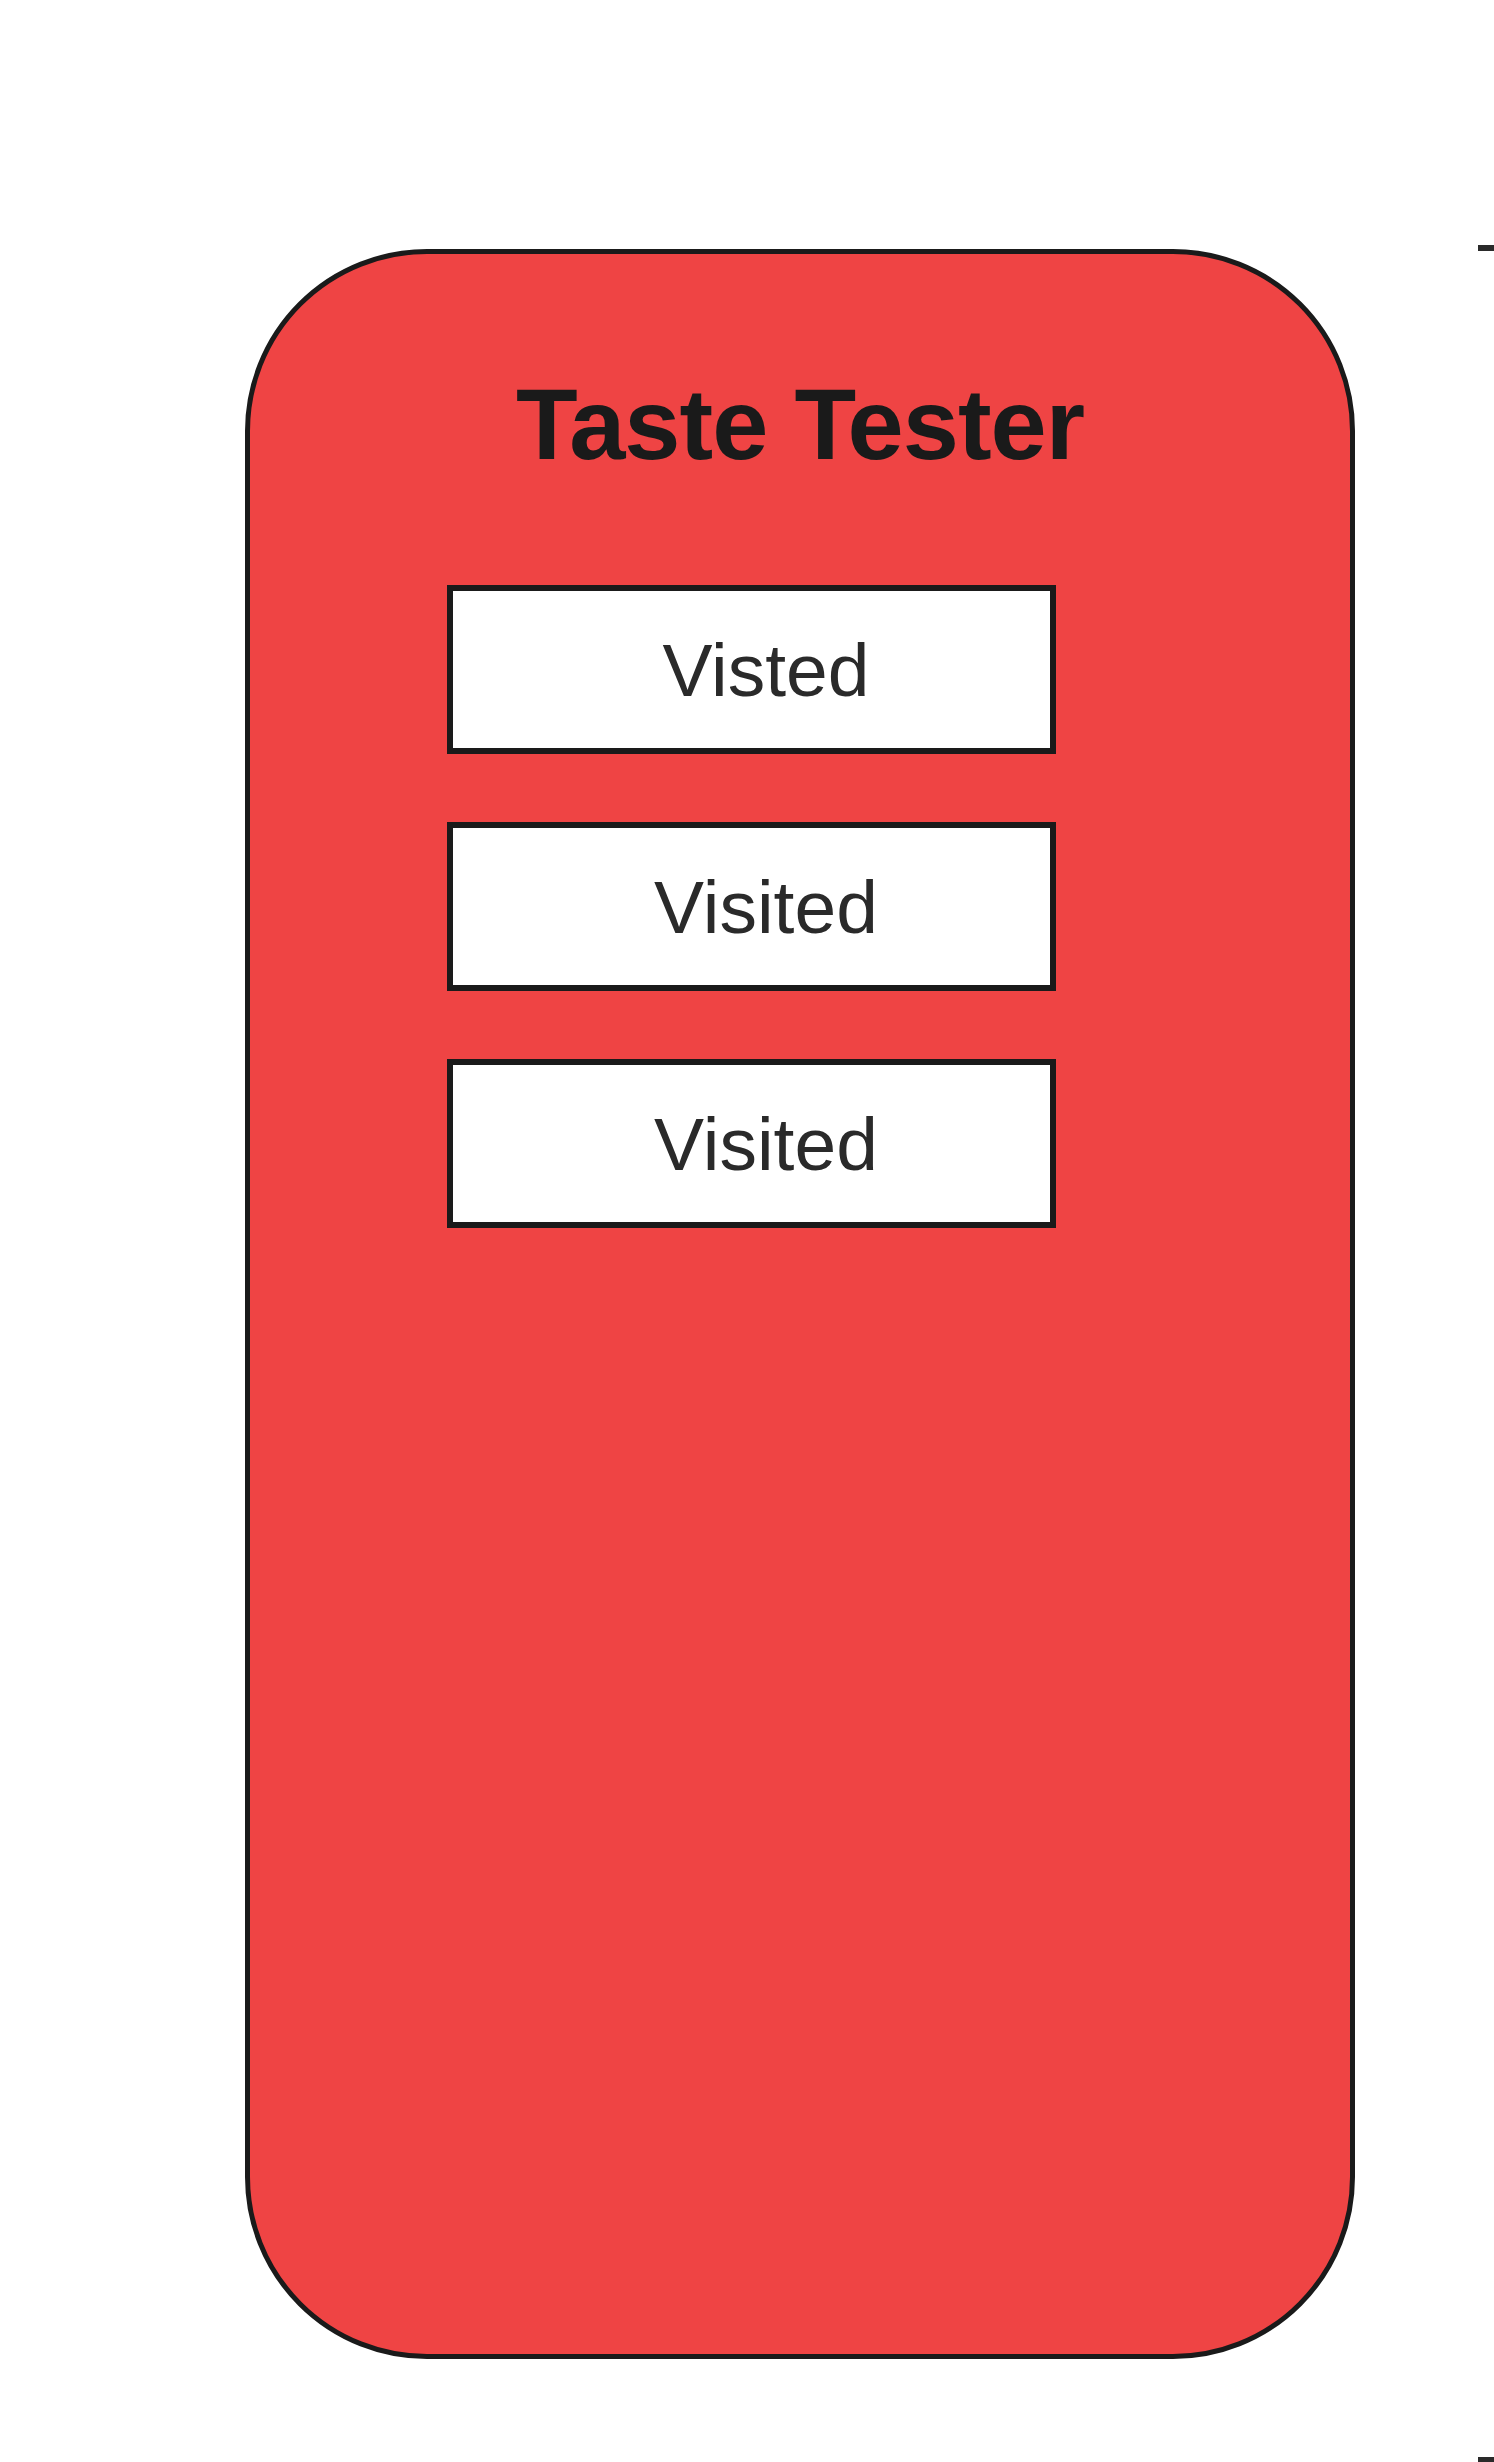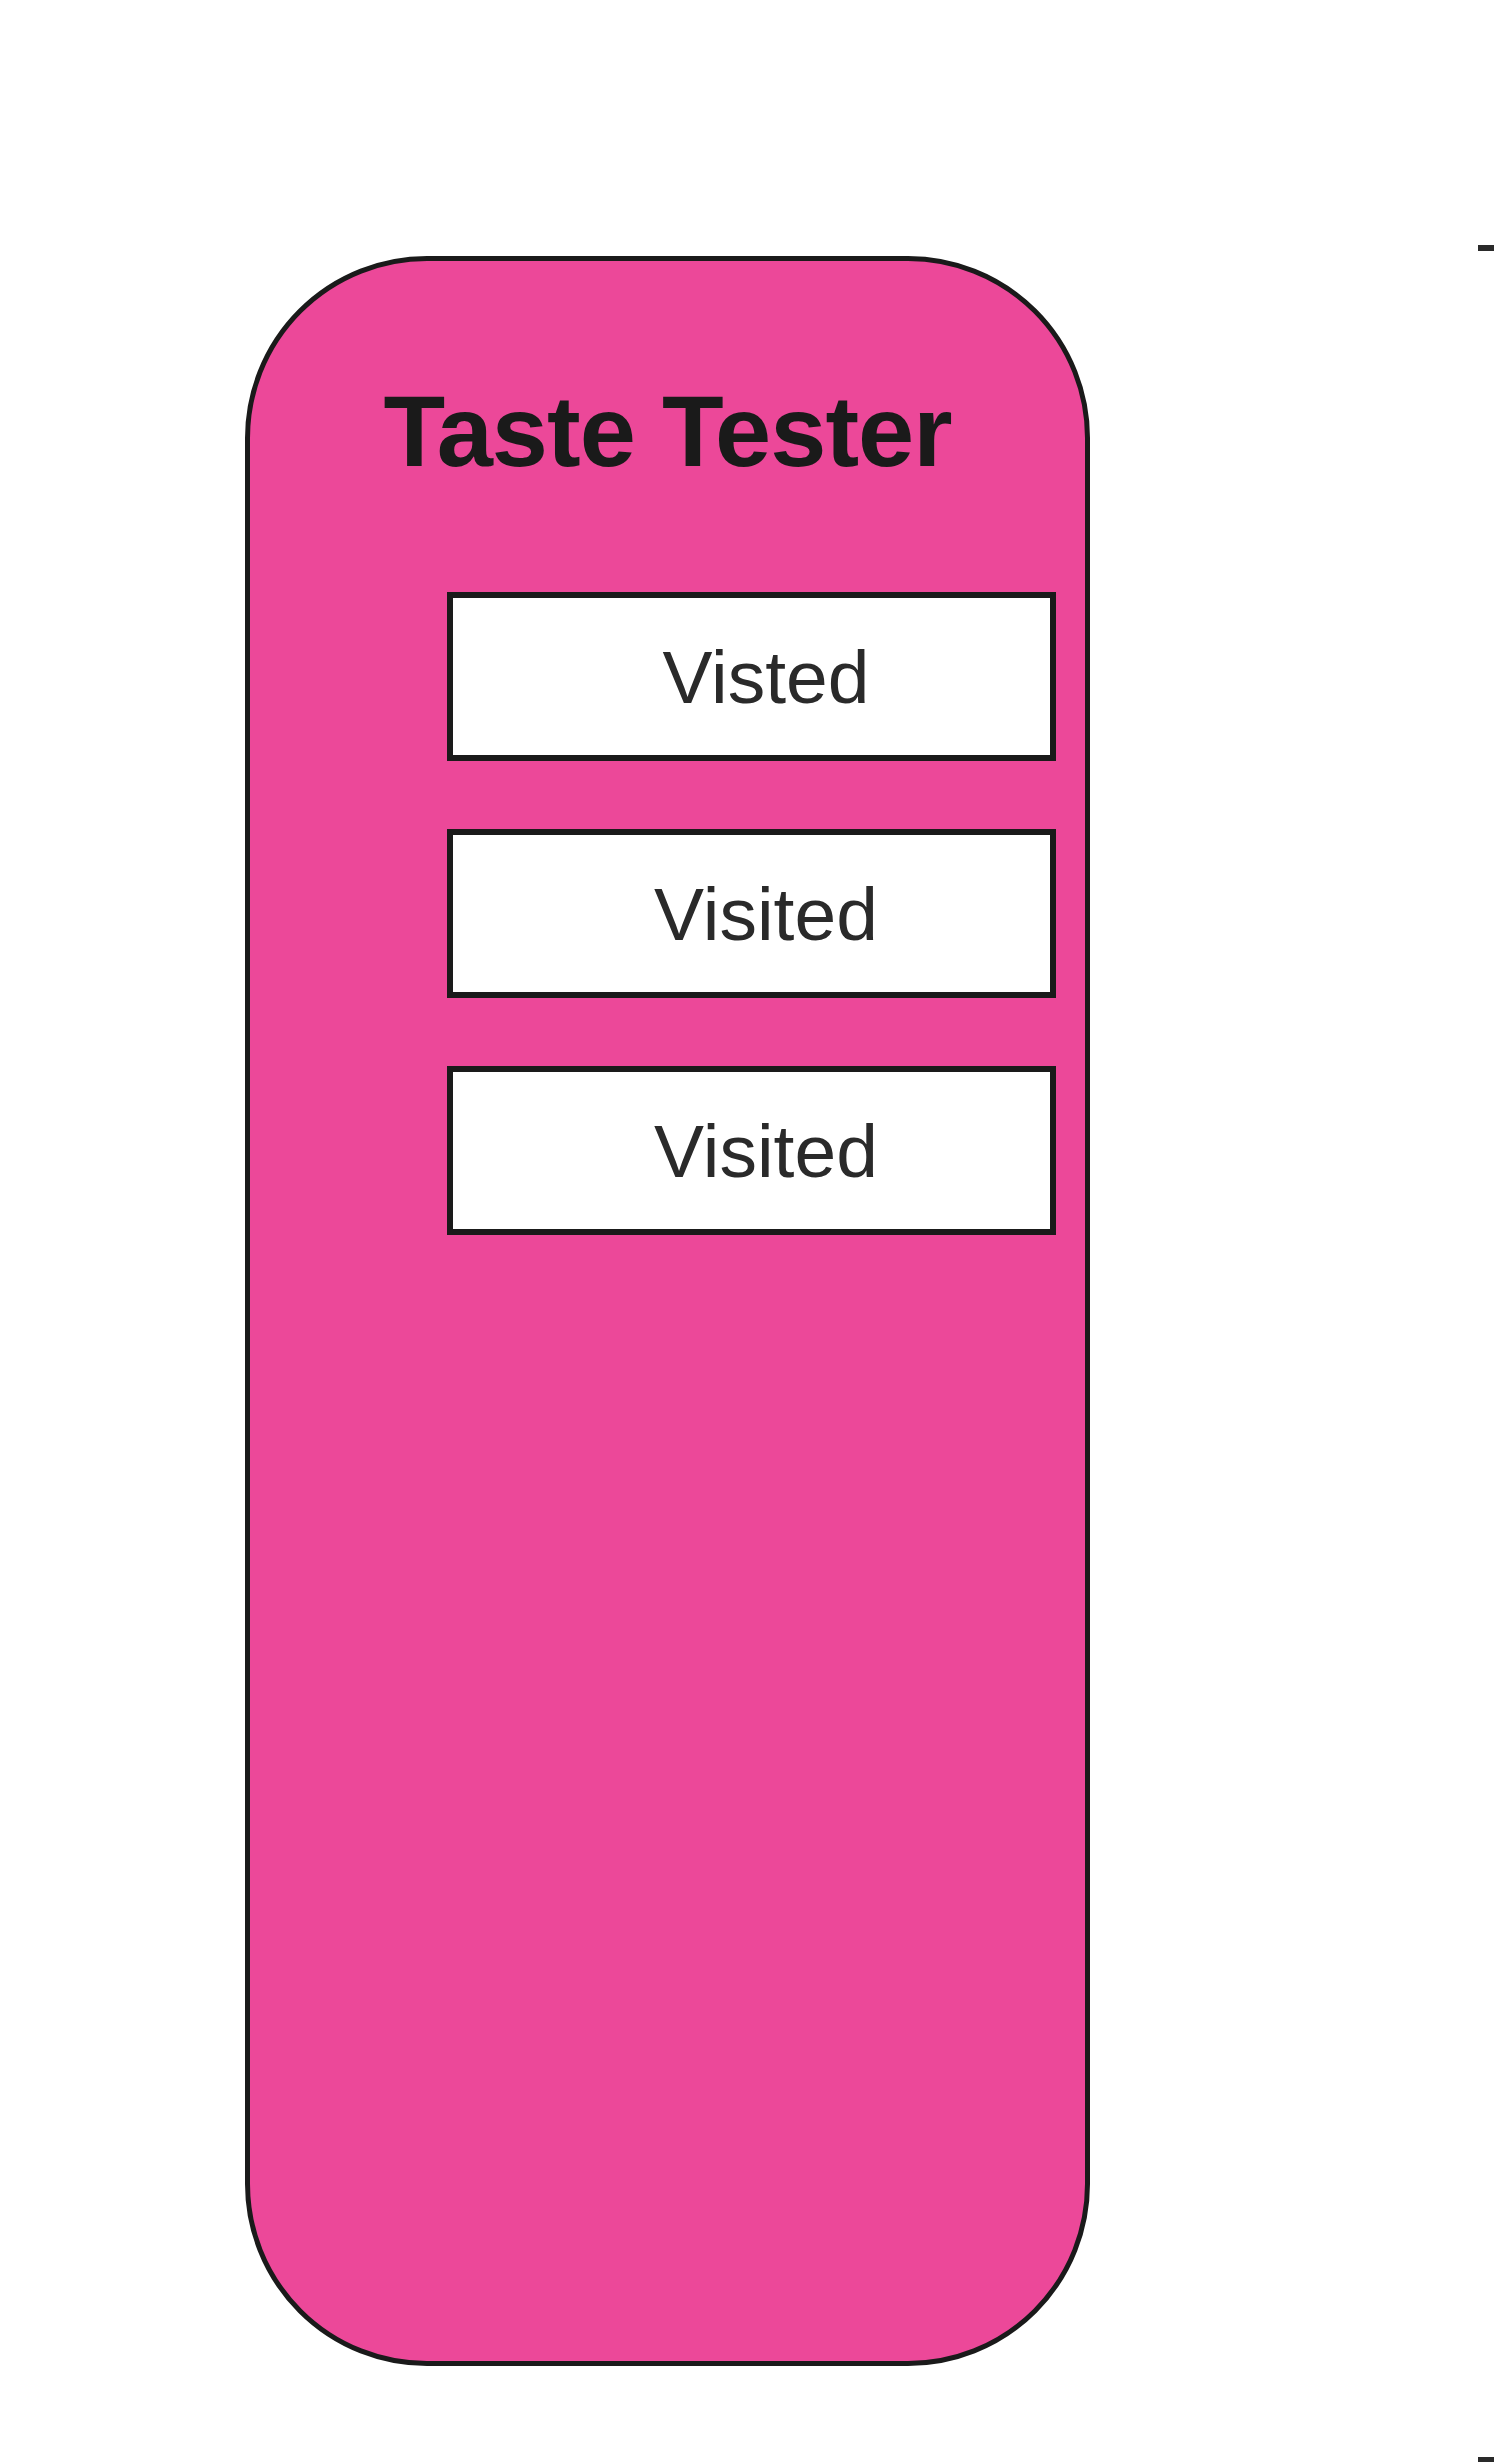--- a/index.html
+++ b/index.html
@@ -12,26 +12,26 @@
   }
   .canvas {
     position: relative;
     width: 1495px;
     height: 2596px;
     background: #ffffff;
   }
   .phone-frame {
     position: absolute;
     left: 245px;
-    top: 256px;
-    width: 845px;
+    top: 249px;
+    width: 1110px;
     height: 2110px;
     border: 5.4px solid #1a1a1a;
     border-radius: 182px;
-    background: #ec4899;
+    background: #ef4444;
   }
   .app-title {
     position: absolute;
     left: 0;
     right: 0;
     top: 113px;
     text-align: center;
     font-size: 101px;
     font-weight: 700;
     color: #1a1a1a;

